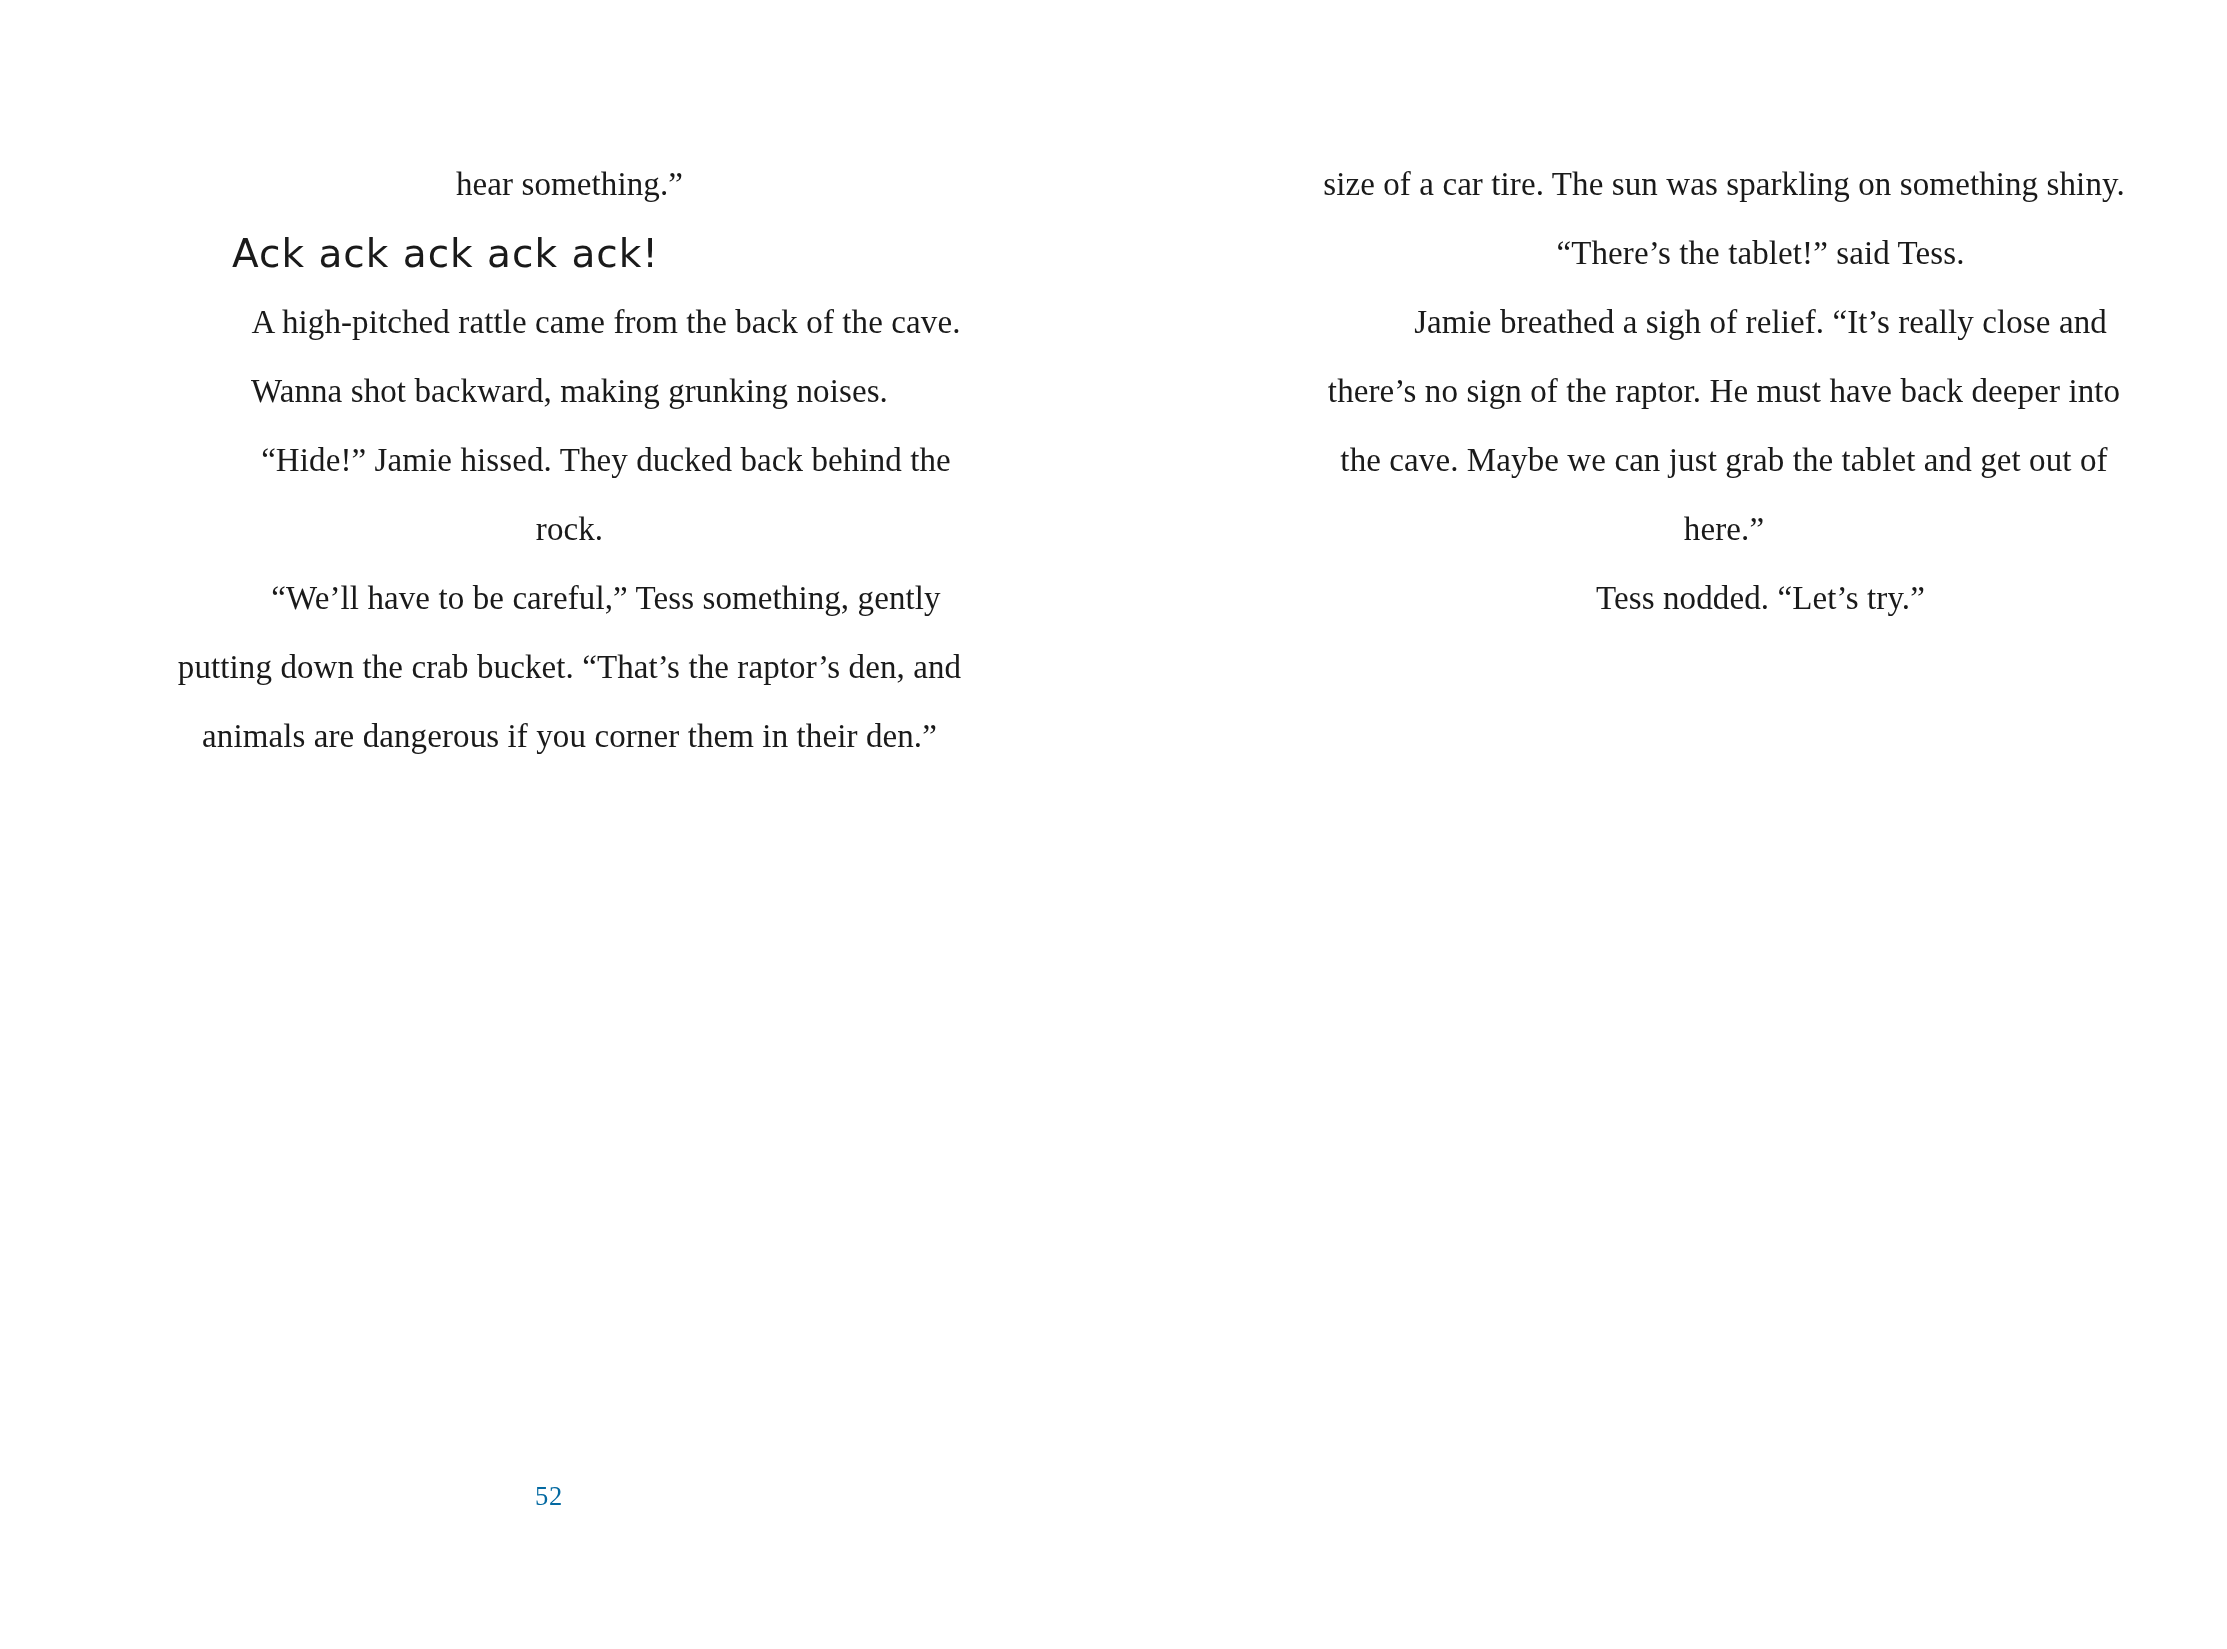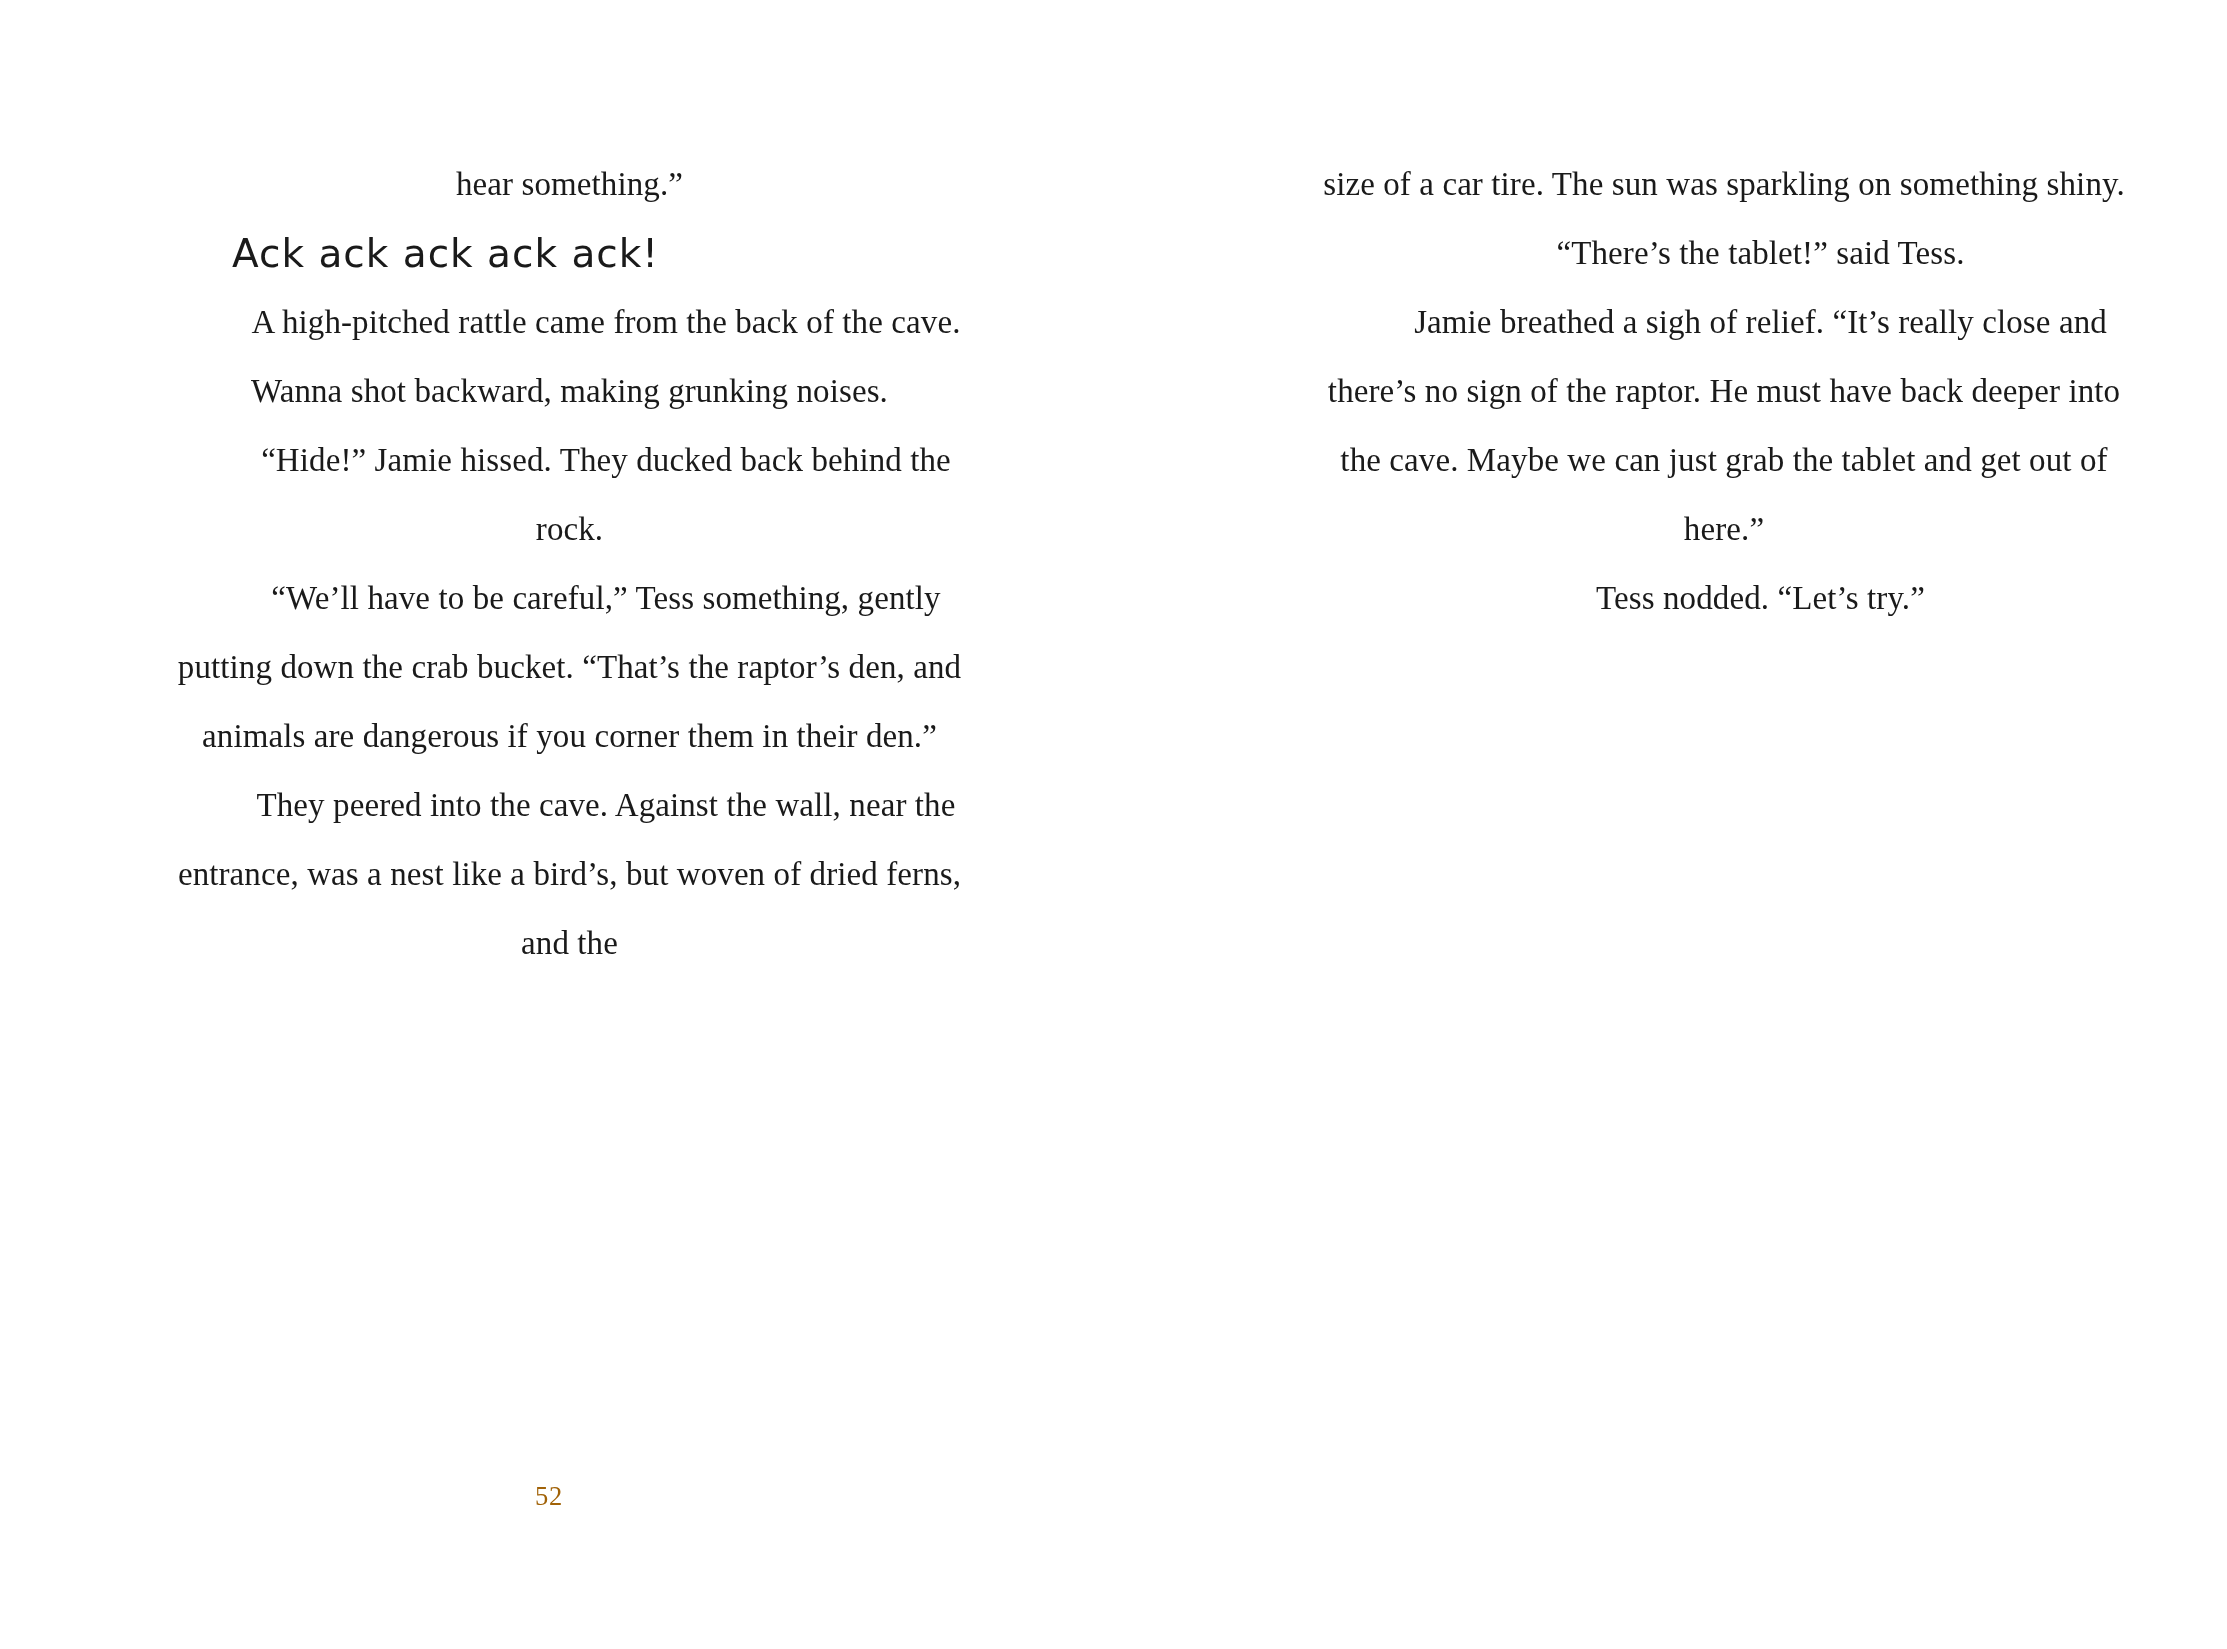--- a/index.html
+++ b/index.html
@@ -51,38 +51,37 @@
     font-family: "DejaVu Sans", sans-serif;
     font-size: 39px;
     letter-spacing: 1px;
   }
 
   .folio {
     position: absolute;
     left: 535px;
     top: 1481px;
     font-size: 26.5px;
-    color: #a16207;
+    color: #0369a1;
     letter-spacing: 0.7px;
     text-align: center;
   }
 </style>
 </head>
 <body>
 
 <div class="spread">
 
   <div class="page page-left">
     <div class="column col-left">
       <p class="para no-indent">hear something.”</p>
       <p class="sfx">Ack ack ack ack ack!</p>
       <p class="para">A high-pitched rattle came from the back of the cave. Wanna shot backward, making grunking noises.</p>
       <p class="para">“Hide!” Jamie hissed. They ducked back behind the rock.</p>
       <p class="para">“We’ll have to be careful,” Tess something, gently putting down the crab bucket. “That’s the raptor’s den, and animals are dangerous if you corner them in their den.”</p>
-      <p class="para">They peered into the cave. Against the wall, near the entrance, was a nest like a bird’s, but woven of dried ferns, and the</p>
     </div>
     <div class="folio">52</div>
   </div>
 
   <div class="page page-right">
     <div class="column col-right">
       <p class="para no-indent">size of a car tire. The sun was sparkling on something shiny.</p>
       <p class="para">“There’s the tablet!” said Tess.</p>
       <p class="para">Jamie breathed a sigh of relief. “It’s really close and there’s no sign of the raptor. He must have back deeper into the cave. Maybe we can just grab the tablet and get out of here.”</p>
       <p class="para">Tess nodded. “Let’s try.”</p>

